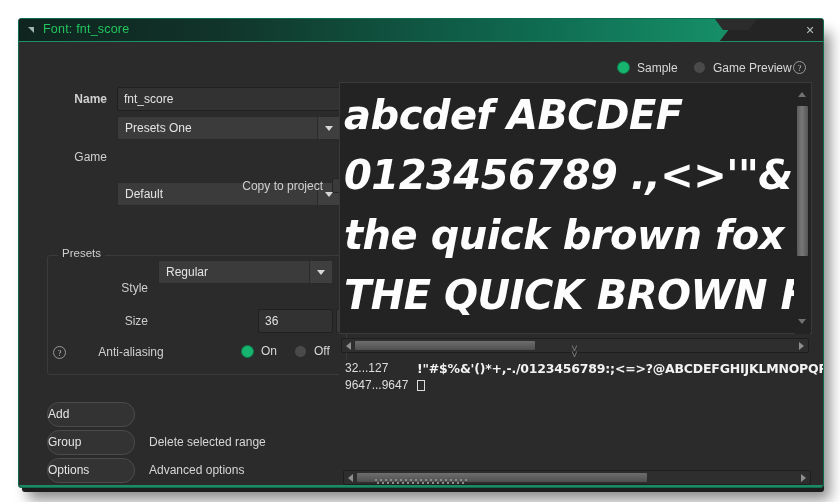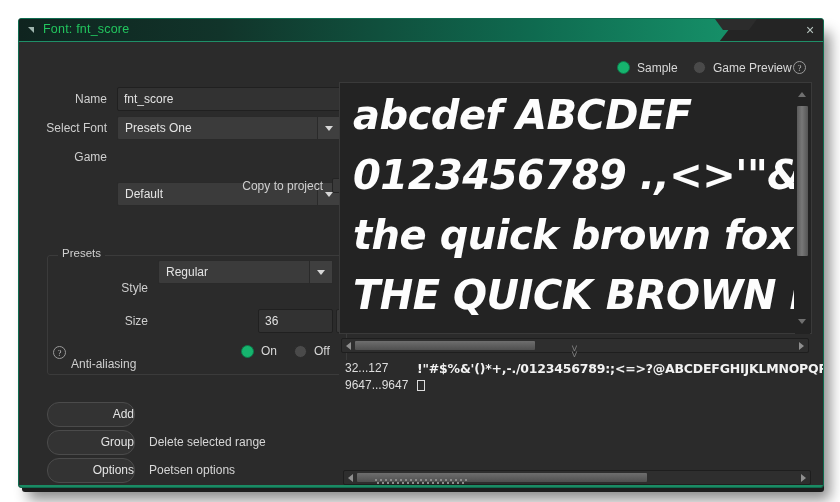--- a/index.html
+++ b/index.html
@@ -152,21 +152,21 @@
   .help-icon {
     position: absolute; width: 13px; height: 13px; border-radius: 50%;
     border: 1px solid #9a9a9a; color: #bdbdbd; font-size: 9px;
     line-height: 12px; text-align: center; font-family: "Liberation Serif", serif;
   }
 
   
   .btn {
     position: absolute; height: 25px; width: 88px;
     background: #333333; border: 1px solid #4b4b4b; border-radius: 12px;
-    color: #e4e4e4; font-size: 12px; line-height: 23px; text-align: right;
+    color: #e4e4e4; font-size: 12px; line-height: 23px; text-align: left;
     font-family: "Liberation Sans", sans-serif; cursor: pointer;
   }
   .btn-desc {
     position: absolute; font-size: 12px; color: #d6d6d6; line-height: 25px;
     white-space: nowrap;
   }
 
   
   .right-panel {
     position: absolute; left: 316px; top: 6px; width: 480px; height: 430px;
@@ -180,21 +180,20 @@
   .preview-clip {
     position: absolute; left: 4px; top: 2px; width: 450px; height: 240px;
     overflow: hidden;
   }
   .sample-line {
     font-family: "DejaVu Sans", sans-serif;
     font-weight: bold; font-style: italic;
     font-size: 40px; color: #fdfdfd;
     white-space: nowrap; line-height: 60px;
     letter-spacing: -0.5px;
-    margin-left: 9px;
   }
 
   
   .vsb {
     position: absolute; right: 1px; top: 1px; width: 15px; height: 250px;
     background: #232323;
   }
   .vsb-thumb {
     position: absolute; left: 2px; top: 22px; width: 11px; height: 150px;
     background: linear-gradient(90deg,#5a5a5a,#787878 45%,#555);
@@ -299,24 +298,23 @@
       <div class="title-text">Font: fnt_score</div>
       <div class="close-btn">×</div>
       <div class="titlebar-underline"></div>
     </div>
 
     <div class="body">
       <div class="inner-frame">
 
         <div class="left-panel">
 
-          <div class="field-label" style="left:0; top:37px; width:78px;">Name</div>
+          <div class="field-label" style="left:0; top:37px; width:78px;font-weight:bold;">Name</div>
           <input class="textinput" style="left: 88px; top: 37px; width: 224px;" value="fnt_score">
 
-          <div class="field-label" style="left:0; top:66px; width:78px;">Select Font</div>
           <div class="combo" style="left:88px; top:66px; width:224px;">
             <div class="combo-text">Presets One</div>
             <div class="combo-arrow"></div>
           </div>
 
           <div class="field-label" style="left:0; top:95px; width:78px;">Game</div>
           <div class="combo" style="left:88px; top:95px; width:224px;margin-top:37px;">
             <div class="combo-text">Default</div>
             <div class="combo-arrow"></div>
           </div>
@@ -334,34 +332,34 @@
             </div>
 
             <div class="field-label" style="left:0; top:53px; width:100px;">Size</div>
             <input class="textinput" style="left: 210px; top: 53px; width: 75px;" value="36">
             <div class="spin-wrap" style="left:288px; top:53px;">
               <div class="spin-up"></div>
               <div class="spin-dn"></div>
             </div>
 
             <div class="help-icon" style="left:5px; top:90px;">?</div>
-            <div class="field-label" style="left:23px; top:96px; width:120px; text-align:left;">Anti-aliasing</div>
+            <div class="field-label" style="left:23px; top:84px; width:120px; text-align:center;">Anti-aliasing</div>
             <div class="radio on" style="left:193px; top:89px;"></div>
             <div class="radio-label" style="left:213px; top:89px;">On</div>
             <div class="radio" style="left:246px; top:89px;"></div>
             <div class="radio-label" style="left:266px; top:89px;">Off</div>
           </div>
 
           <div class="btn" style="left:18px; top:352px;">Add</div>
 
           <div class="btn" style="left:18px; top:380px;">Group</div>
           <div class="btn-desc" style="left:120px; top:380px;">Delete selected range</div>
 
           <div class="btn" style="left:18px; top:408px;">Options</div>
-          <div class="btn-desc" style="left:120px; top:408px;">Poetsen options</div>
+          <div class="btn-desc" style="left:120px; top:408px;">Advanced options</div>
 
           <div class="btn" style="left:18px; top:436px;">Regenerate</div>
           <div class="btn-desc" style="left:120px; top:436px;">Regenerate font texture</div>
 
         </div>
 
         <div class="right-panel">
 
           <div class="mode-row">
             <div class="radio on" style="left:0; top:1px;"></div>

